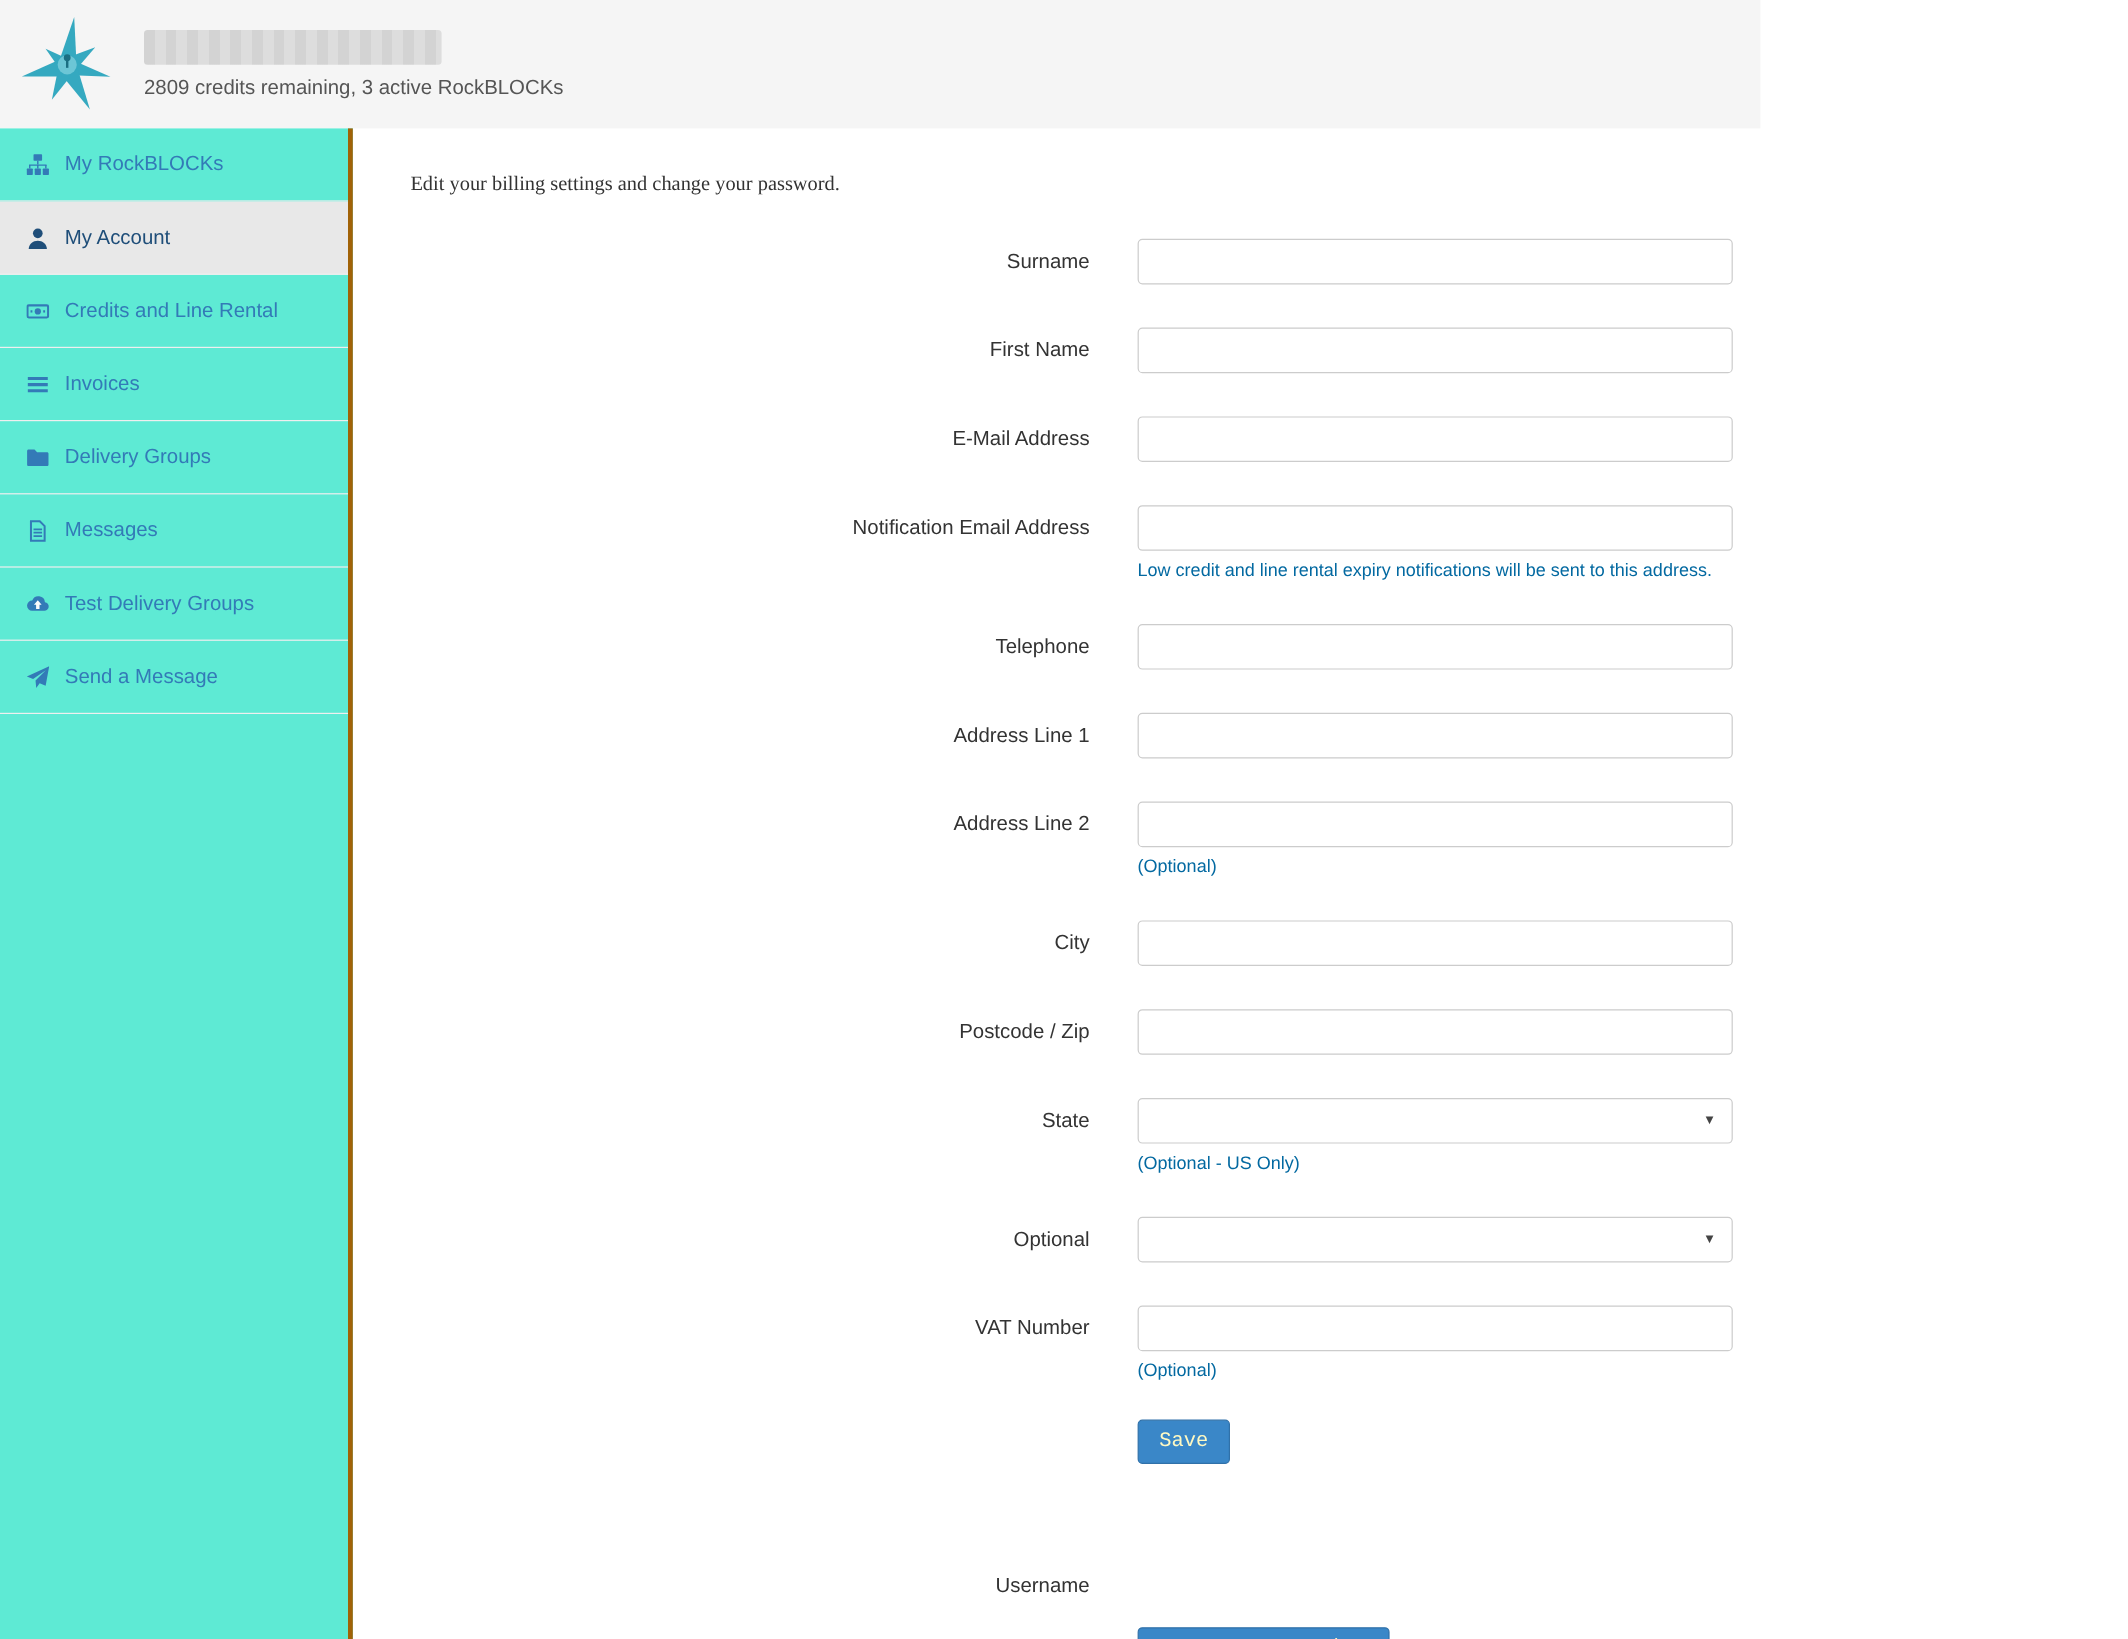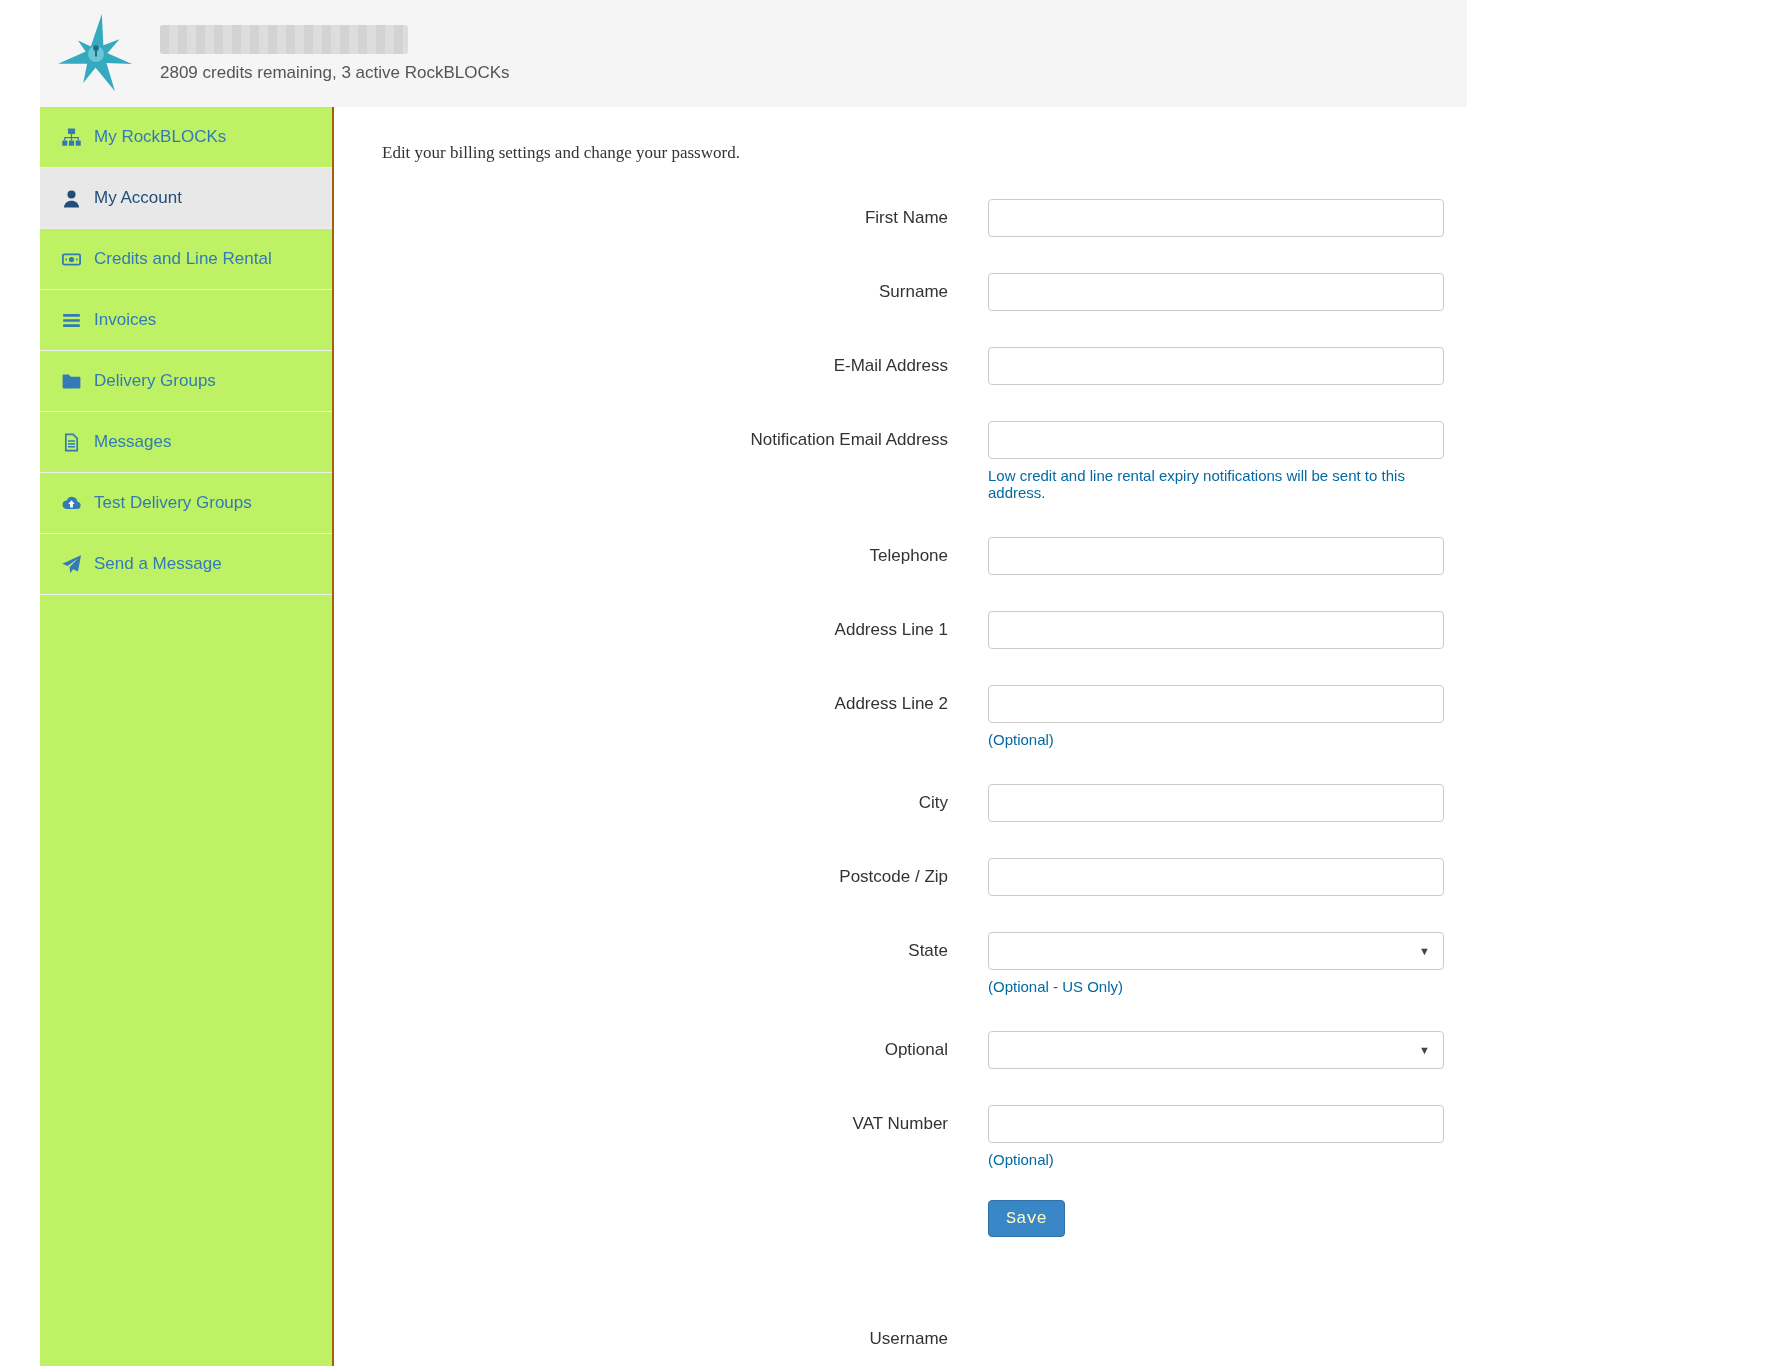--- a/index.html
+++ b/index.html
@@ -2,21 +2,21 @@
 <html><head>
 <meta charset="utf-8">
 <style>
   * { box-sizing: border-box; }
   html, body { margin: 0; padding: 0; }
   body {
     width: 1773px; height: 1366px; overflow: hidden;
     font-family: "Liberation Sans", sans-serif;
     color: #333; background: #fff;
   }
-  .page { width: 1467px; height: 1366px; display: flex; flex-direction: column; padding-left: 40px; }
+  .page { width: 1467px; height: 1366px; display: flex; flex-direction: column; }
 
   
   .header {
     flex: 0 0 107px; height: 107px;
     background: #f5f5f5;
     display: flex; align-items: center;
     padding-left: 12px;
   }
   .logo { width: 88px; height: 96px; display: flex; align-items: center; justify-content: center; cursor: pointer; }
   .header-text { margin-left: 20px; }
@@ -24,21 +24,21 @@
     width: 248px; height: 29px; border-radius: 3px;
     background: repeating-linear-gradient(90deg, #d3d3d3 0 9px, #dddddd 9px 18px);
     margin-bottom: 9px;
   }
   .credits { font-size: 17px; color: #555; }
 
   
   .layout { flex: 1; display: flex; min-height: 0; }
 
   
-  .sidebar { flex: 0 0 294px; width: 294px; background: #bef264; border-right: 2px solid #a16207; }
+  .sidebar { flex: 0 0 294px; width: 294px; background: #5eead4; border-right: 4px solid #a16207; }
   .side-item {
     display: flex; align-items: center; gap: 13px;
     height: 61px; padding: 0 22px;
     color: #337ab7; font-size: 17px; text-decoration: none;
     border-bottom: 1px solid #efefef; cursor: pointer;
   }
   .side-item.active { background: #e8e8e8; color: #1f4e79; }
   .icon16 { width: 19px; height: 19px; flex: 0 0 19px; display: inline-flex; }
   .icon16 svg { width: 100%; height: 100%; }
 
@@ -194,28 +194,28 @@
       </a>
 
     </div>
 
     <div class="content">
       <p class="intro">Edit your billing settings and change your password.</p>
 
       <div>
 
         <div class="form-row">
+          <label class="ctl-label">Surname</label>
+          <div class="field">
+            <input type="text" class="text-input" style="">
+          </div>
+        </div>
+
+        <div class="form-row">
           <label class="ctl-label">First Name</label>
-          <div class="field">
-            <input type="text" class="text-input" style="">
-          </div>
-        </div>
-
-        <div class="form-row">
-          <label class="ctl-label">Surname</label>
           <div class="field">
             <input type="text" class="text-input" style="">
           </div>
         </div>
 
         <div class="form-row">
           <label class="ctl-label">E-Mail Address</label>
           <div class="field">
             <input type="text" class="text-input" style="">
           </div>

